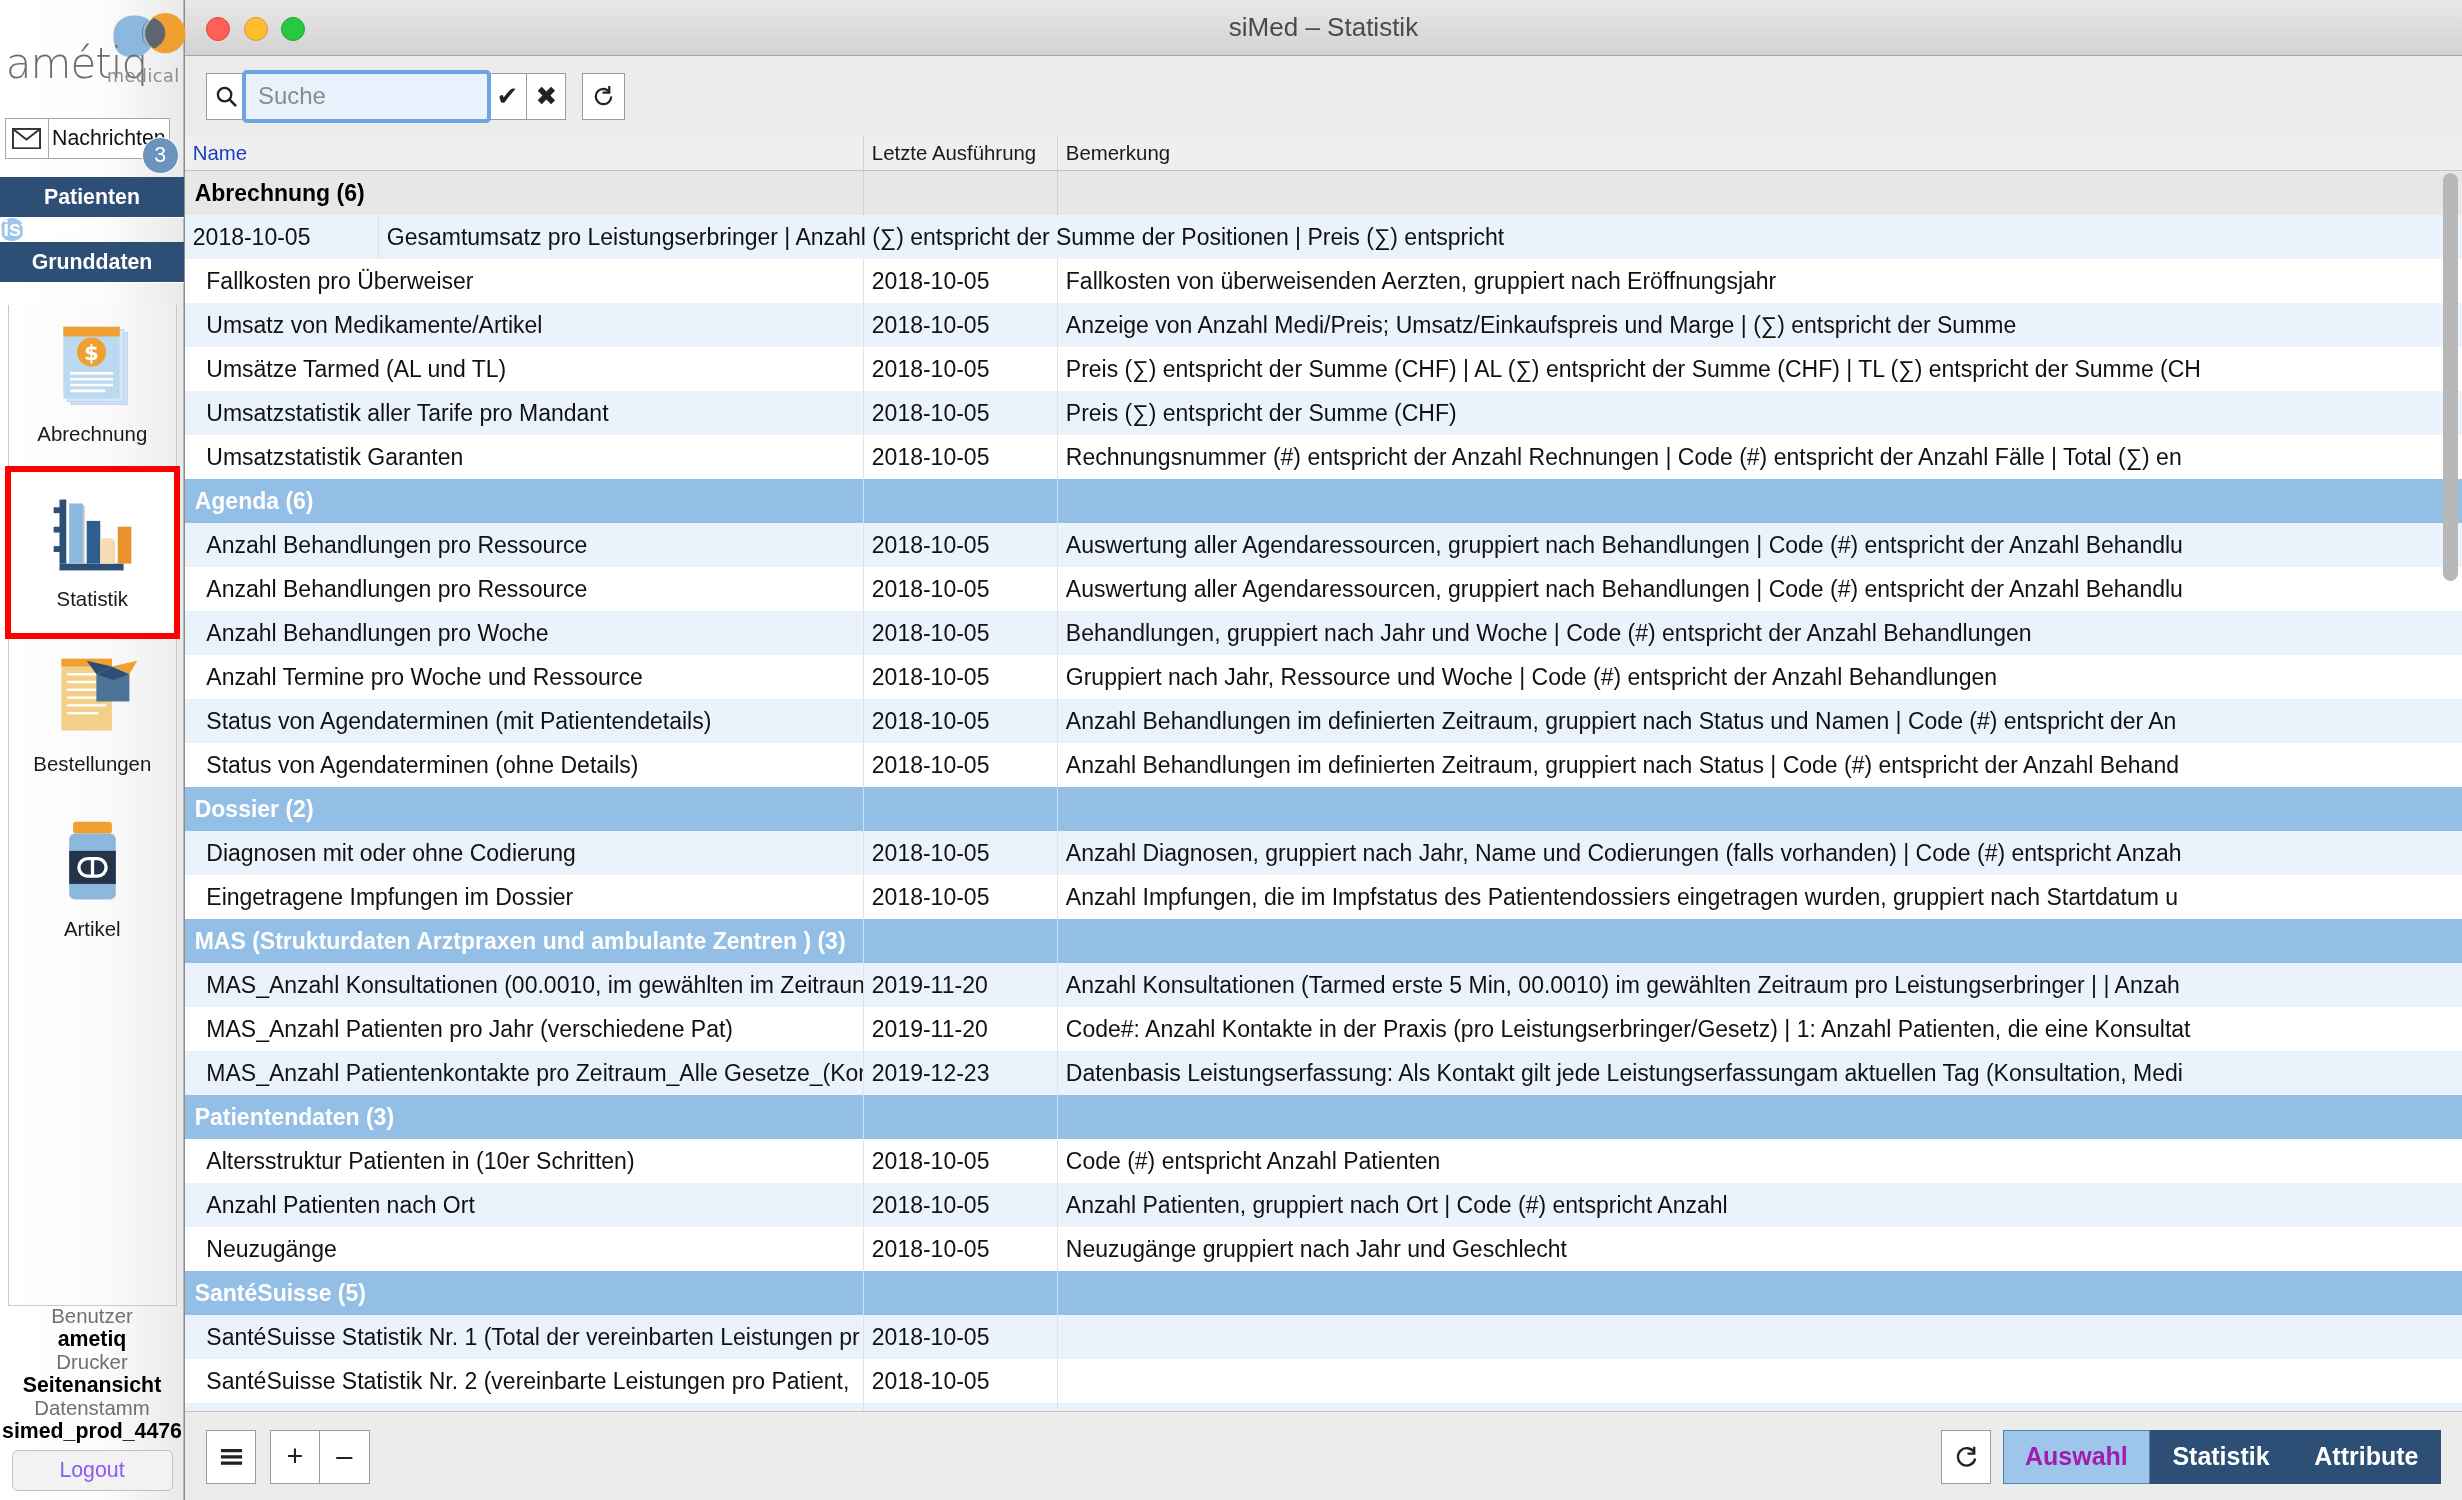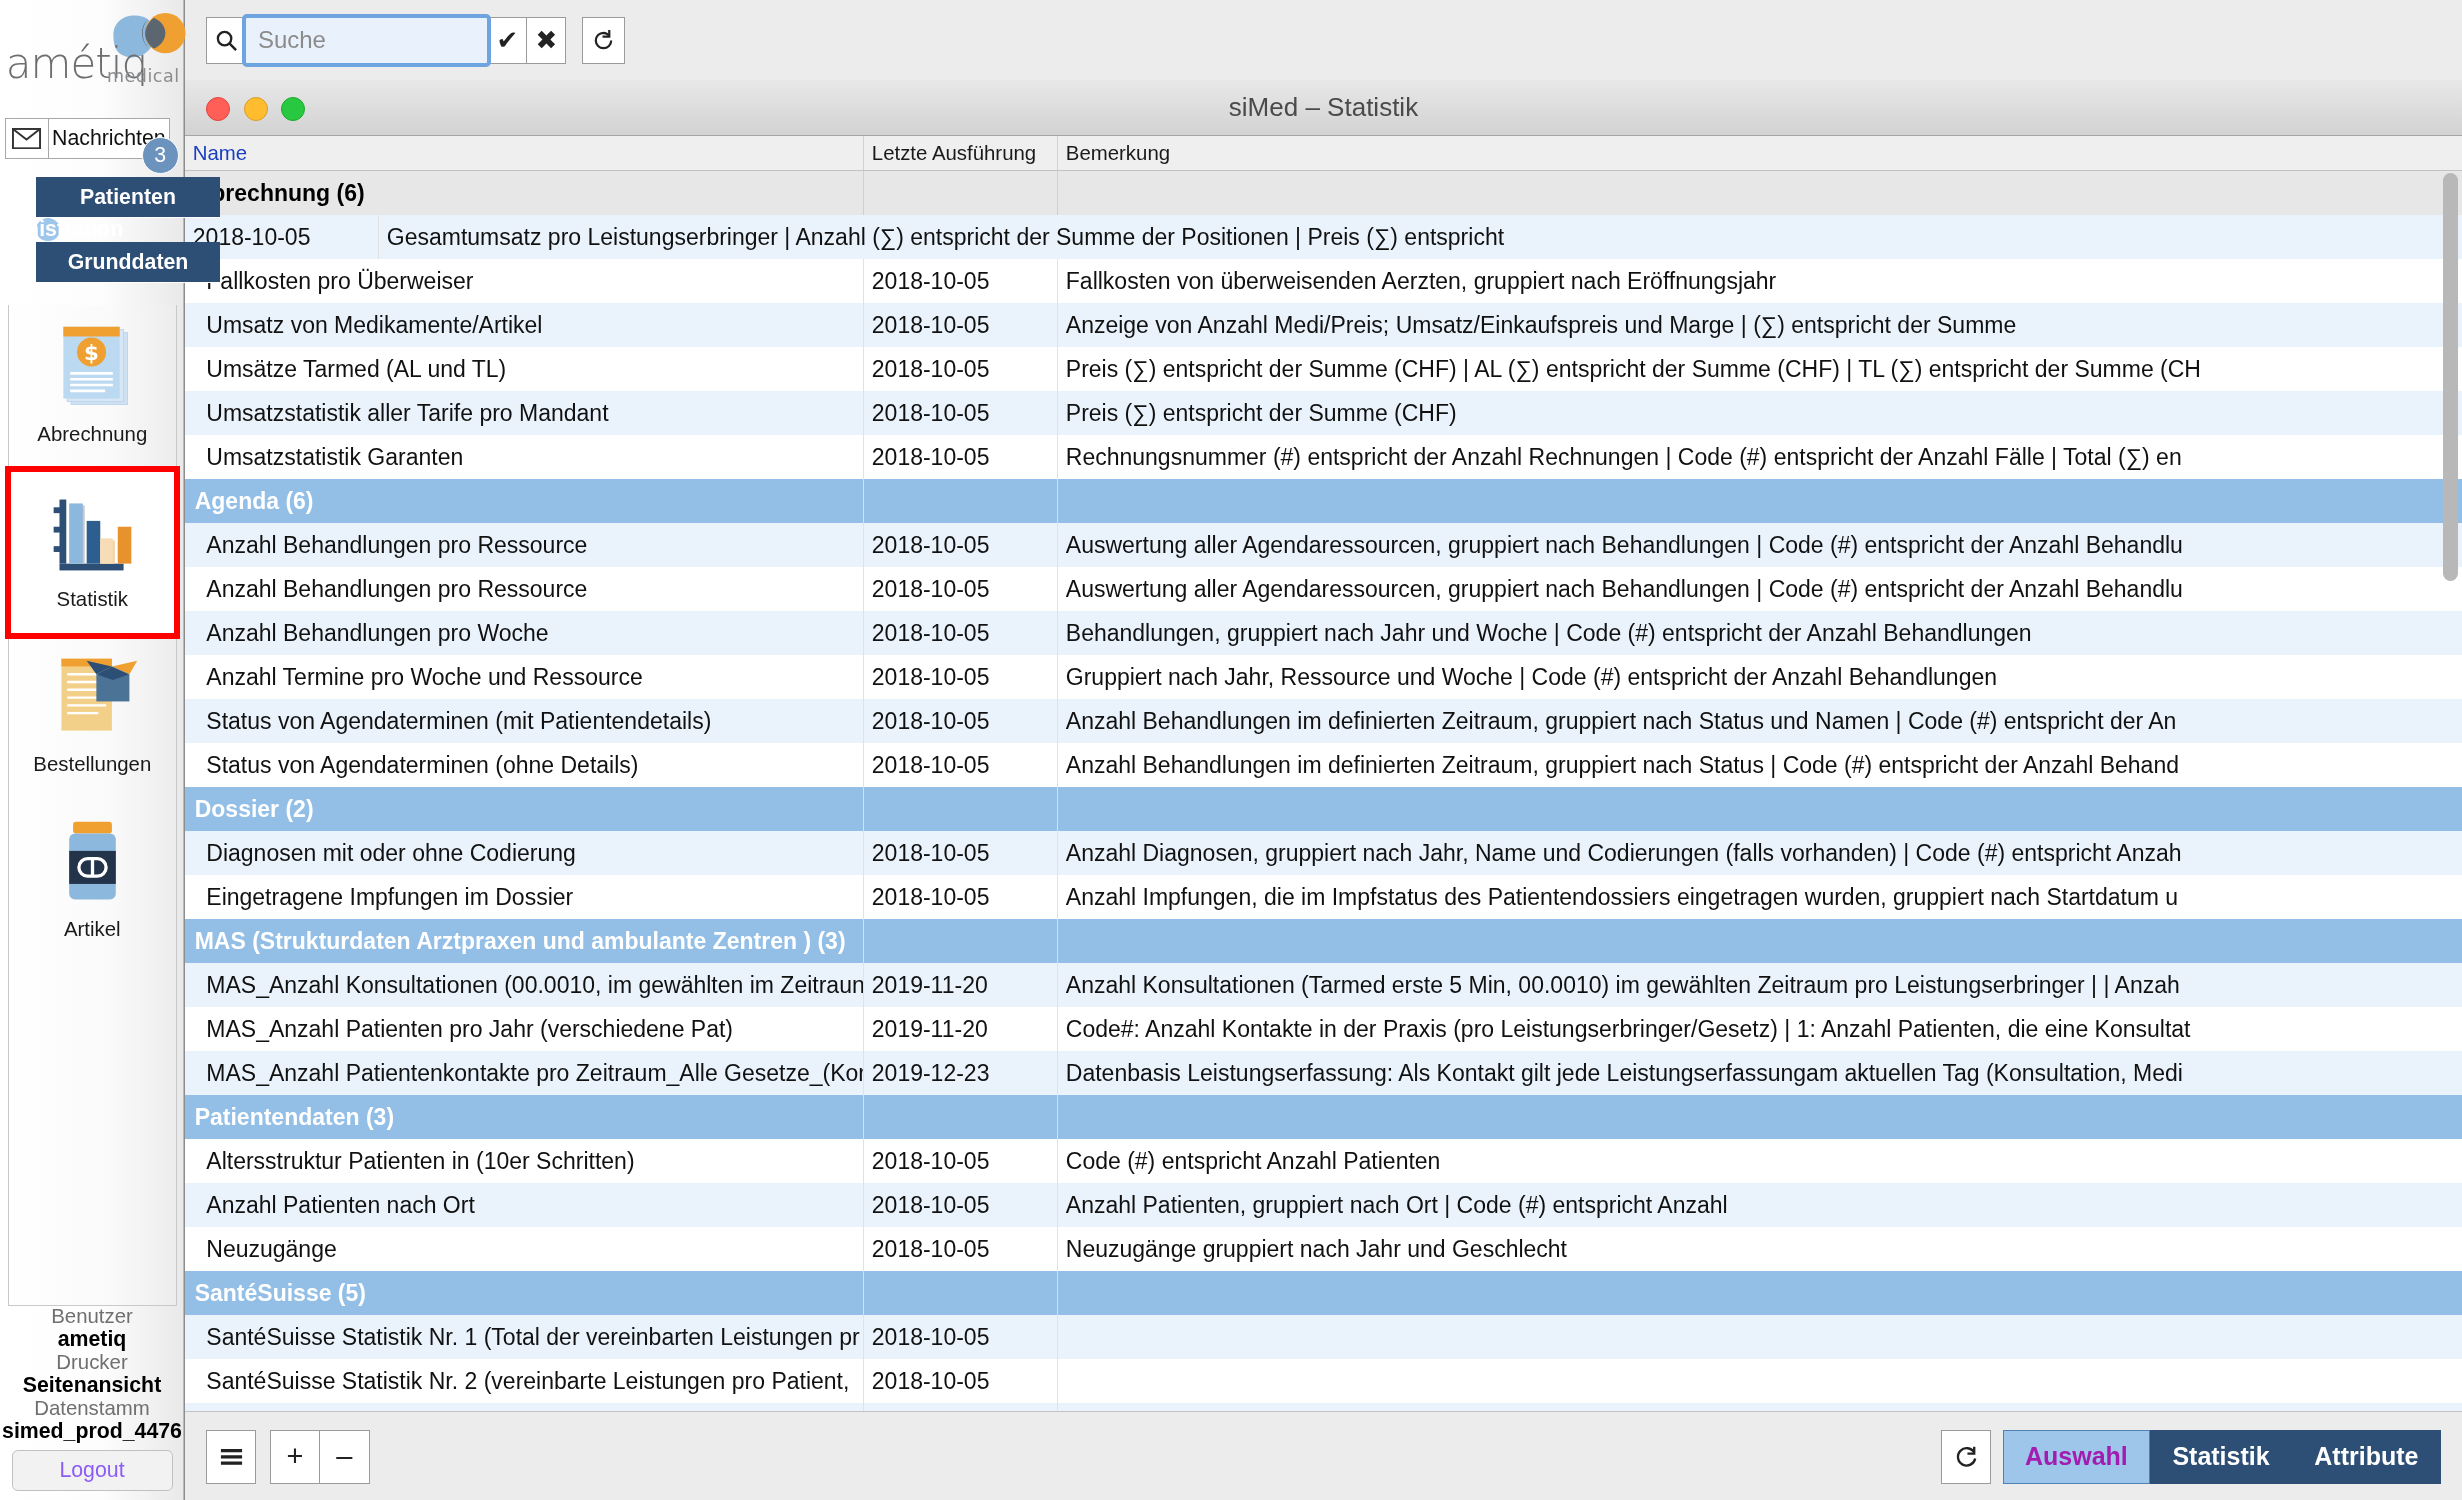--- a/index.html
+++ b/index.html
@@ -254,21 +254,21 @@
       <div id="msg-icon-cell">
         <svg width="29" height="21.3" viewBox="0 0 30 22">
           <rect x="1" y="1" width="28" height="20" fill="none" stroke="#333" stroke-width="2"></rect>
           <path d="M1 1 L15 12 L29 1" fill="none" stroke="#333" stroke-width="2"></path>
         </svg>
       </div>
       <div id="msg-label-cell">Nachrichten</div>
       <div id="msg-badge">3</div>
     </div>
 
-    <div style="position:absolute; top:177px; left:0;padding-left:36px;">
+    <div style="position:absolute; top:177px; left:0;">
       <div class="navbtn dark">
           <span>Patienten</span>
         </div>
       <div class="navbtn light">
           <span>Administration</span>
         </div>
       <div class="navbtn dark">
           <span>Grunddaten</span>
         </div>
     </div>
@@ -360,20 +360,29 @@
       <div class="f-lbl">Datenstamm</div>
       <div class="f-val">simed_prod_4476</div>
       <div id="logout-btn">
         <span>Logout</span>
       </div>
     </div>
   </div>
 
   <div id="window">
 
+    <div id="titlebar">
+      <div id="lights">
+        <div class="light red"></div>
+        <div class="light yellow"></div>
+        <div class="light green"></div>
+      </div>
+      <div id="wintitle">siMed – Statistik</div>
+    </div>
+
     <div id="searchbar">
       <div id="search-group">
         <div id="search-icon-cell">
           <svg width="23" height="23" viewBox="0 0 24 24">
             <circle cx="10" cy="10" r="7" fill="none" stroke="#222" stroke-width="2.4"></circle>
             <line x1="15" y1="15" x2="22" y2="22" stroke="#222" stroke-width="2.6"></line>
           </svg>
         </div>
         <div id="search-input-shell">
           <input id="search-input" type="text" placeholder="Suche" style="">
@@ -384,29 +393,20 @@
         <div class="sbtn">
           <span>✖</span>
         </div>
       </div>
       <div id="reset-btn">
         <svg width="25" height="25" viewBox="0 0 26 26">
           <path d="M21 13 A8 8 0 1 1 13 5 A8 8 0 0 1 19 8" fill="none" stroke="#222" stroke-width="2.3"></path>
           <path d="M19 2 L19 9 L12 9" fill="none" stroke="#222" stroke-width="2.3"></path>
         </svg>
       </div>
-    </div>
-
-    <div id="titlebar">
-      <div id="lights">
-        <div class="light red"></div>
-        <div class="light yellow"></div>
-        <div class="light green"></div>
-      </div>
-      <div id="wintitle">siMed – Statistik</div>
     </div>
 
     <div id="table-area">
       <div id="thead">
         <div class="th name">Name</div>
         <div class="th datum">Letzte Ausführung</div>
         <div class="th bem">Bemerkung</div>
       </div>
       <div id="tbody">
           <div class="grow group first">

